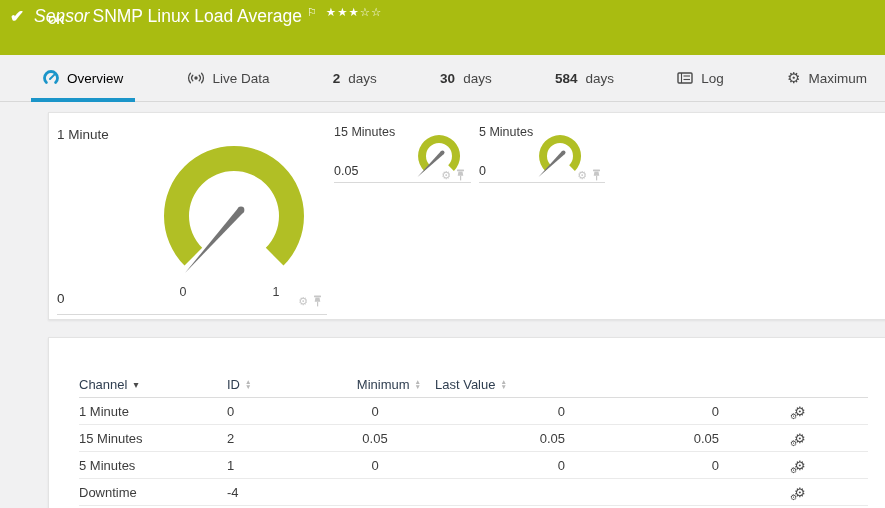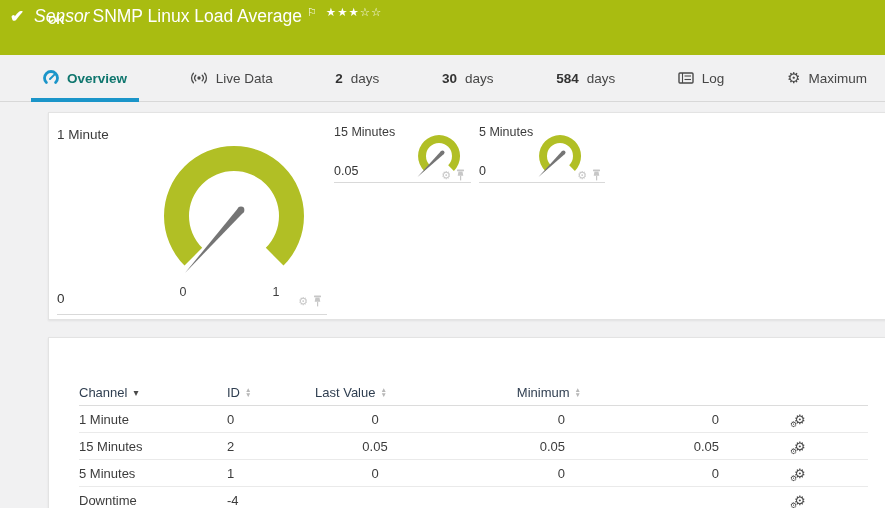--- a/index.html
+++ b/index.html
@@ -15,21 +15,21 @@
   .stars { font-size:11.5px; letter-spacing:1px; position:relative; top:-6px; margin-left:9px; }
   .ok-badge { position:absolute; left:48px; top:14px; font-size:11px; font-weight:bold; }
 
   
   .tabbar { position:absolute; left:0; top:55px; width:885px; height:47px;
             border-bottom:1px solid #d8d8d8; display:flex; align-items:stretch;
             justify-content:space-between; padding:0 6px 0 31px; }
   .tab { display:flex; align-items:center; gap:8px; font-size:13.5px; color:#464646;
          cursor:pointer; position:relative; padding:0 12px; white-space:nowrap; }
   .tab .num { font-weight:bold; color:#333; }
-  .tab.active { color:#0f766e; font-weight:bold; }
+  .tab.active { color:#000000; font-weight:normal; }
   .tab.active::after { content:""; position:absolute; left:0; right:0; bottom:-1px; height:4px; background:#1b95c9; }
   .tab svg { flex:none; }
 
   
   .panel { position:absolute; left:48px; background:#fff; border:1px solid #e3e3e3;
            box-shadow:0 1px 2px rgba(0,0,0,0.07); }
   .panel-gauges { top:112px; width:849px; height:208px; }
   .panel-table  { top:337px; width:849px; height:175px; border-bottom:none; }
 
   
@@ -50,21 +50,21 @@
   .cell-15 .gauge-value, .cell-5 .gauge-value { top:43px; font-size:12.5px; }
   .mini-icons { position:absolute; display:flex; align-items:center; gap:5px; color:#c7c7c7; }
   .cell-main .mini-icons { right:5px; top:176px; }
   .cell-15 .mini-icons { right:6px; top:48px; }
   .cell-5  .mini-icons { right:4px; top:48px; }
   .mini-gear { font-size:11px; line-height:1; }
 
   
   .chan-table { padding:34px 28px 0 30px; }
   .thead, .trow { display:grid; grid-template-columns:148px 88px 120px 160px 154px 1fr; align-items:center; }
-  .thead { height:26px; border-bottom:1px solid #dcdcdc; font-size:13px; color:#2f3e50;margin-top:8px; }
+  .thead { height:26px; border-bottom:1px solid #dcdcdc; font-size:13px; color:#2f3e50; }
   .trow  { height:27px; border-bottom:1px solid #eaeaea; font-size:13px; color:#3c3c3c; }
   .th { display:flex; align-items:center; }
   .th-right { justify-content:flex-end; padding-right:14px; }
   .td-center { text-align:center; }
   .td-right  { text-align:right; padding-right:30px; }
   .td-gear   { padding-left:45px; }
   .sorted-arrow { font-size:10px; color:#4a4a4a; margin-left:6px; }
   .sort { display:inline-flex; flex-direction:column; margin-left:5px; color:#b8b8b8;
           font-size:6.5px; line-height:4.5px; }
   .chgear { position:relative; display:inline-block; color:#4a4a4a; cursor:pointer; }
@@ -191,34 +191,34 @@
         <span>Channel</span>
         <span class="sorted-arrow">▾</span>
       </div>
       <div class="th">
         <span>ID</span>
         <span class="sort">
             <span>▲</span>
             <span>▼</span>
           </span>
       </div>
+      <div class="th th-right">
+        <span>Minimum</span>
+        <span class="sort">
+            <span>▲</span>
+            <span>▼</span>
+          </span>
+      </div>
       <div class="th">
         <span>Last Value</span>
         <span class="sort">
             <span>▲</span>
             <span>▼</span>
           </span>
       </div>
-      <div class="th th-right">
-        <span>Minimum</span>
-        <span class="sort">
-            <span>▲</span>
-            <span>▼</span>
-          </span>
-      </div>
       <div class="th"></div>
     </div>
 
     <div class="trow">
       <div>1 Minute</div>
       <div>0</div>
       <div class="td-center">0</div>
       <div class="td-right">0</div>
       <div class="td-right">0</div>
       <div class="td-gear"><span class="chgear"><span class="g1">⚙</span><span class="g2">⚙</span></span></div>

